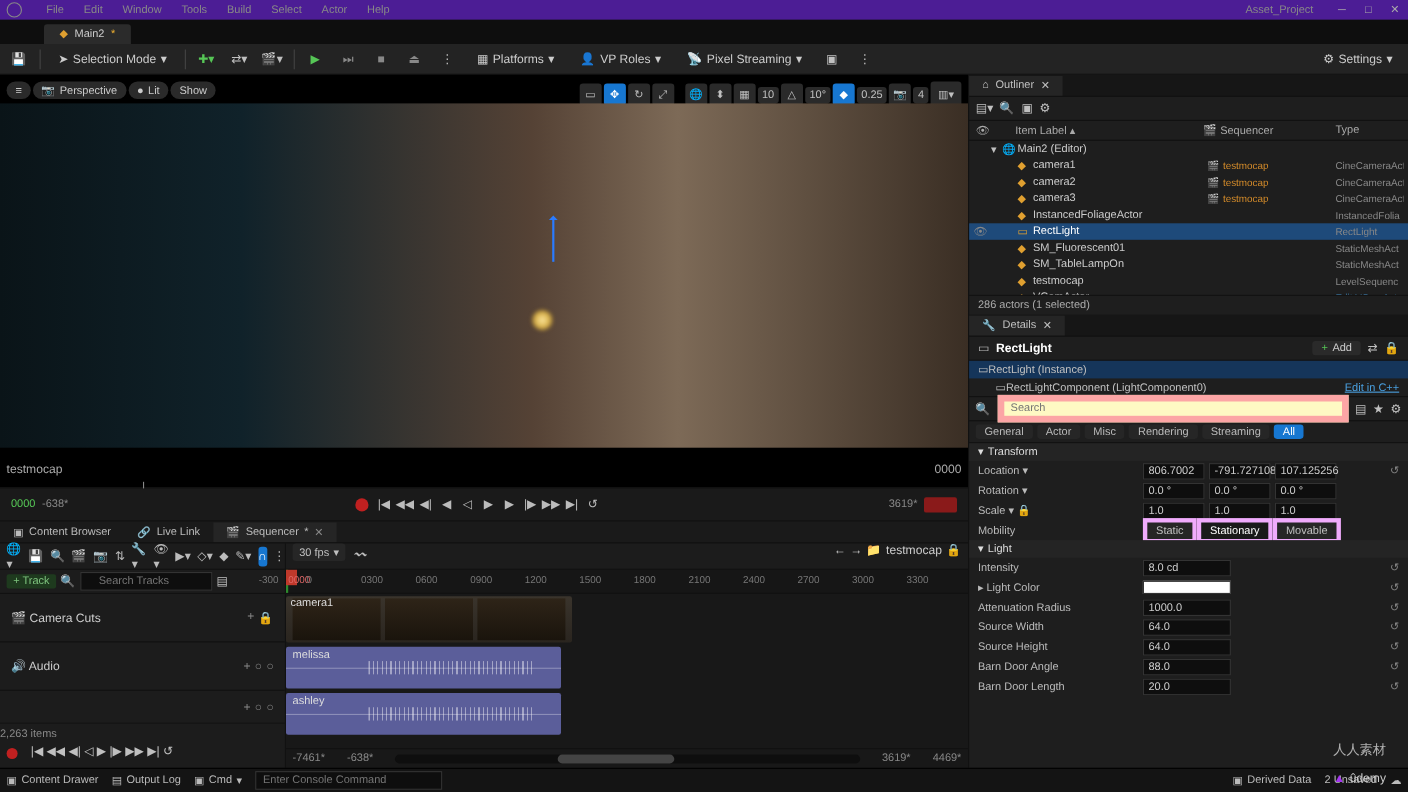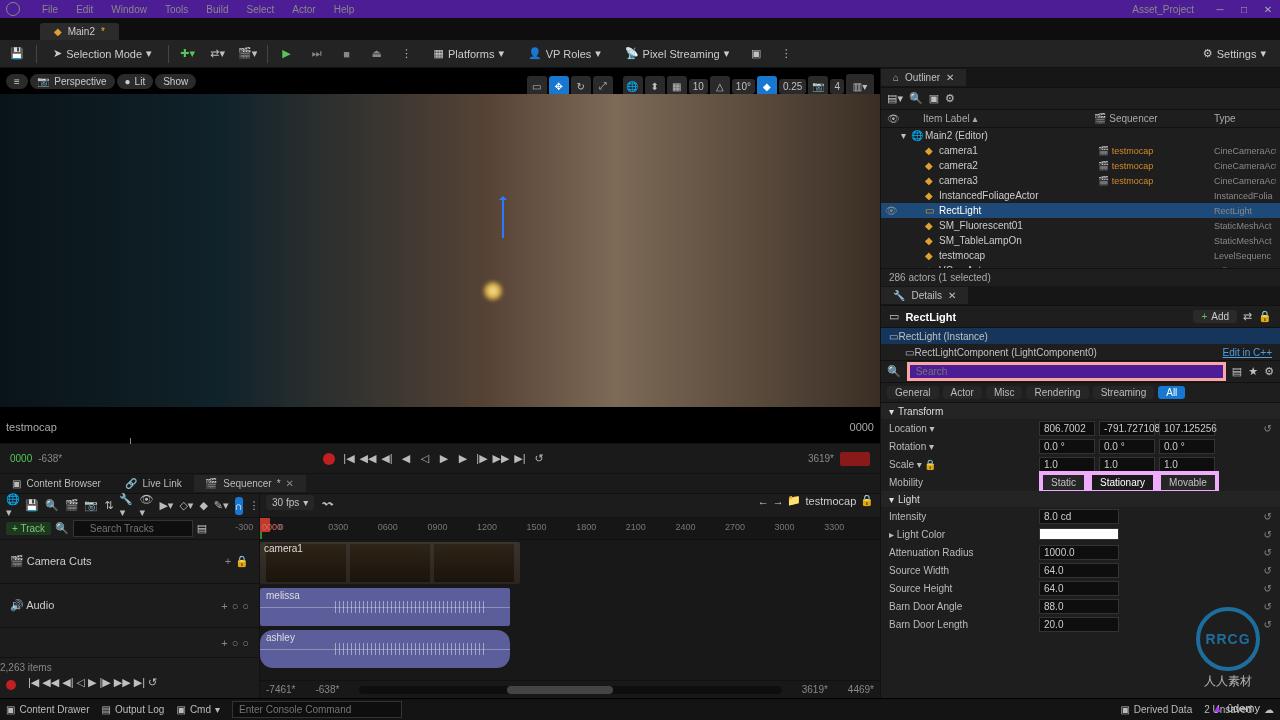--- a/index.html
+++ b/index.html
@@ -87,21 +87,21 @@
 .timeline-ruler { height: 22px; border-bottom: 1px solid #111; position: relative; background: #161616; }
 .timeline-ruler .tick { position: absolute; top: 4px; font-size: 9px; color: #777; }
 .tl-start { position: absolute; left: 0; top: 0; width: 2px; height: 100%; background: #2d8a2d; }
 .tl-playhead { position: absolute; left: 0; top: 0; width: 10px; height: 14px; background: #c0392b; }
 
 .timeline-body { flex: 1; position: relative; background: #181818; overflow: hidden; }
 .clip { position: absolute; border-radius: 2px; font-size: 10px; color: #ddd; padding: 2px 6px; overflow: hidden; }
 .clip-cam { top: 2px; left: 0; width: 260px; height: 42px; background: linear-gradient(#3a342c, #2a251f); display: flex; gap: 4px; }
 .clip-cam .thumb { width: 80px; height: 38px; background: linear-gradient(#2e2418, #1a140c); }
 .clip-audio1 { top: 48px; left: 0; width: 250px; height: 38px; background: #5b5e9a; }
-.clip-audio2 { top: 90px; left: 0; width: 250px; height: 38px; background: #5b5e9a; border-radius: 13px; }
+.clip-audio2 { top: 90px; left: 0; width: 250px; height: 38px; background: #5b5e9a; }
 .wave { position: absolute; left: 0; right: 0; top: 50%; height: 1px; background: rgba(255,255,255,.3); }
 .wave::before, .wave::after { content: ""; position: absolute; left: 30%; width: 60%; height: 12px; top: -6px; background: repeating-linear-gradient(90deg, rgba(255,255,255,.25) 0 1px, transparent 1px 4px); }
 
 .timeline-scroll { height: 18px; background: #181818; display: flex; align-items: center; padding: 0 6px; gap: 20px; border-top: 1px solid #111; }
 .timeline-scroll .bar { flex: 1; height: 8px; background: #0e0e0e; border-radius: 4px; position: relative; }
 .timeline-scroll .handle { position: absolute; left: 35%; width: 25%; height: 8px; background: #444; border-radius: 4px; }
 .timeline-scroll .num { font-size: 10px; color: #888; }
 
 
 .panel-tab { height: 20px; display: flex; align-items: center; background: #161616; border-bottom: 1px solid #111; }
@@ -126,21 +126,21 @@
 
 
 .details-header { height: 22px; display: flex; align-items: center; padding: 0 8px; gap: 6px; border-bottom: 1px solid #111; }
 .details-header .add-btn { background: #2a2a2a; padding: 1px 8px; border-radius: 3px; color: #ccc; font-size: 10px; display:flex; gap:4px; align-items:center;}
 .details-header .add-btn .plus { color: #56c656; }
 .comp-list { border-bottom: 1px solid #111; }
 .comp-row { height: 16px; display: flex; align-items: center; padding: 0 8px; font-size: 10px; }
 .comp-row.selected { background: #15355a; }
 .comp-row .edit-link { margin-left: auto; color: #4aa0e0; text-decoration: underline; }
 .details-search { height: 22px; display: flex; align-items: center; padding: 0 6px; gap: 6px; border-bottom: 1px solid #111; }
-.details-search input { flex: 1; background: #4c1d95; border: 3px solid #fca5a5; color: #888; font-size: 10px; padding: 1px 6px; }
+.details-search input { flex: 1; background: #fef9c3; border: 6px solid #fca5a5; color: #888; font-size: 10px; padding: 1px 6px; }
 .details-cats { height: 20px; display: flex; align-items: center; gap: 4px; padding: 0 6px; border-bottom: 1px solid #111; }
 .cat-chip { padding: 1px 8px; border-radius: 3px; background: #262626; font-size: 10px; color: #bbb; }
 .cat-chip.active { background: #1777d1; color: #fff; }
 .section-hdr { height: 16px; display: flex; align-items: center; padding: 0 8px; background: #242424; font-size: 10px; color: #ddd; gap: 4px; }
 .prop-row { height: 18px; display: flex; align-items: center; padding: 0 8px; font-size: 10px; gap: 4px; }
 .prop-row .plabel { width: 146px; color: #bbb; }
 .prop-row .pval { background: #0e0e0e; border: 1px solid #333; padding: 1px 4px; color: #ccc; width: 56px; }
 .prop-row .pval.full { width: 80px; }
 .prop-row .reset { color: #888; margin-left: auto; }
 .color-swatch { width: 80px; height: 12px; background: #fff; border: 1px solid #333; }
@@ -622,19 +622,18 @@
   <span class="sbtn">▤ <span>Output Log</span></span>
   <span class="sbtn">▣ <span>Cmd</span> ▾</span>
   <input placeholder="Enter Console Command" style="">
   <span class="spacer"></span>
   <span class="sbtn">▣ <span>Derived Data</span></span>
   <span class="sbtn">2 Unsaved</span>
   <span class="sbtn">☁</span>
 </div>
 
 <div class="watermark">
-  <div class="ring">RRCG</div>
   <div class="txt">人人素材</div>
 </div>
 <div class="udemy">
     <span class="caret">▲</span>
     <span>ûdemy</span>
   </div>
 
 </body></html>

